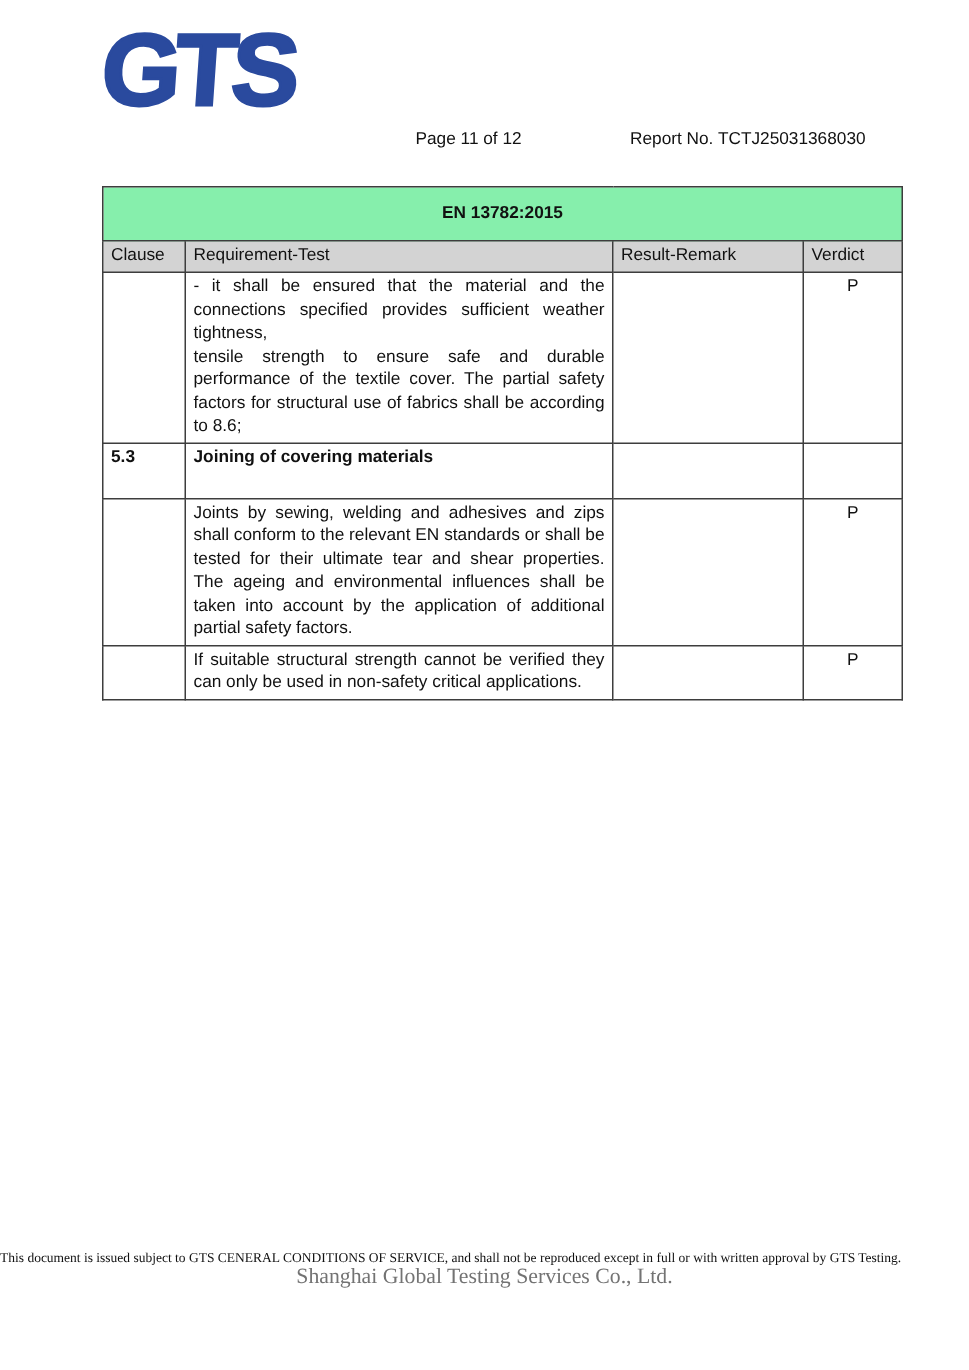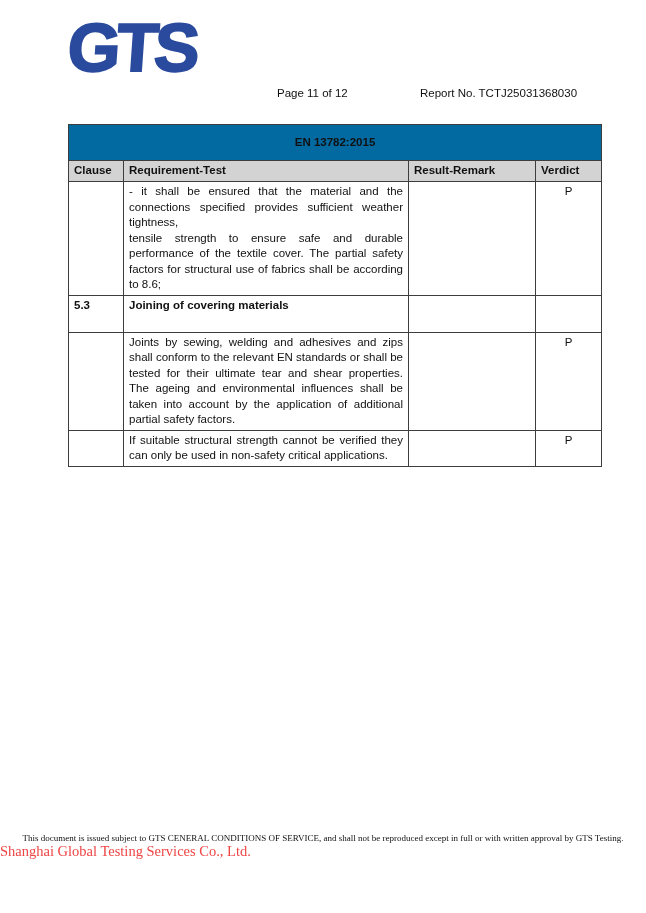--- a/index.html
+++ b/index.html
@@ -45,57 +45,56 @@
     font-size: 11.5px;
   }
   table.report th, table.report td {
     border: 1px solid #3d3d3d;
     vertical-align: top;
     padding: 2px 5px;
     line-height: 15.5px;
   }
   tr.title-row th {
     height: 36px;
-    background: #0369a1;
+    background: #86efac;
     text-align: center;
     vertical-align: middle;
     font-weight: bold;
     font-size: 11.5px;
   }
   tr.col-header-row th {
     height: 21px;
     background: #d3d3d3;
     text-align: left;
     vertical-align: middle;
-    font-weight: bold;
+    font-weight: normal;
     font-size: 11.5px;
     padding: 1px 5px;
   }
   td.req p { margin: 0; text-align: justify; }
   td.req p + p { margin-top: 0; }
   td.verdict { text-align: center; padding-top: 3px; }
   td.clause { font-weight: bold; }
   tr.row-heading td.req { font-weight: bold; text-align: left; margin-top: 34px; }
 
   
   .footer-disclaimer {
     position: absolute;
     left: 0; top: 833px; width: 646px;
-    text-align: center;
     font-family: "Liberation Serif", serif;
     font-size: 9px;
     color: #111111;
   }
   .footer-company {
     position: absolute;
     left: 0; top: 843px; width: 646px;
-    text-align: left;
+    text-align: center;
     font-family: "Liberation Serif", serif;
     font-size: 14.5px;
-    color: #ef4444;
+    color: #737373;
   }
 </style>
 </head>
 <body>
 
 <div class="logo">GTS</div>
 
 <div class="page-indicator">Page 11 of 12</div>
 <div class="report-number">Report No. TCTJ25031368030</div>
 

